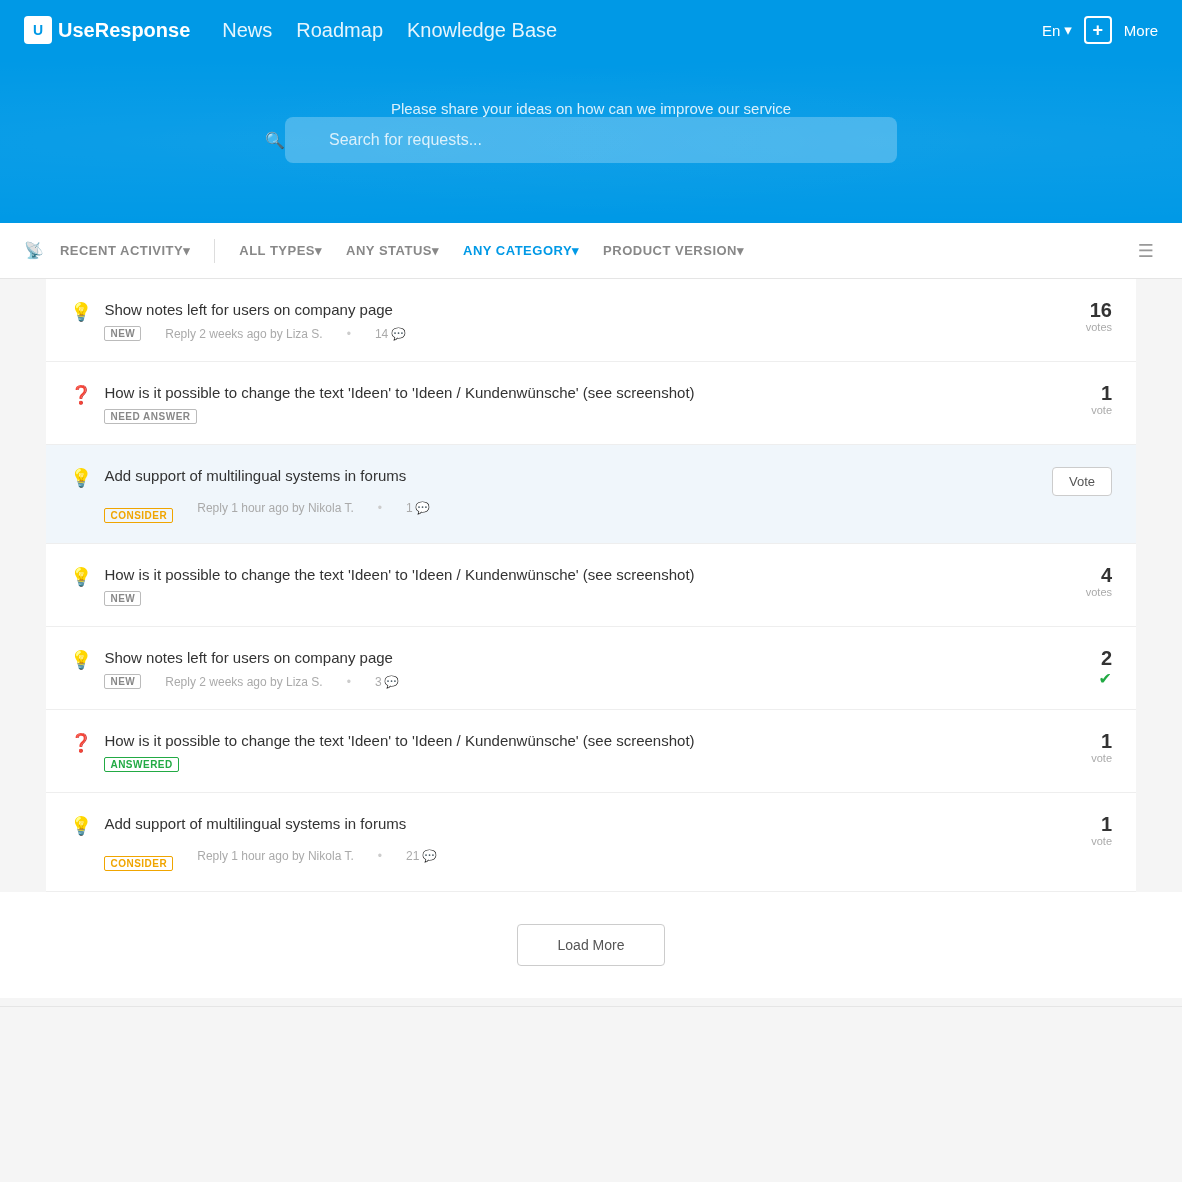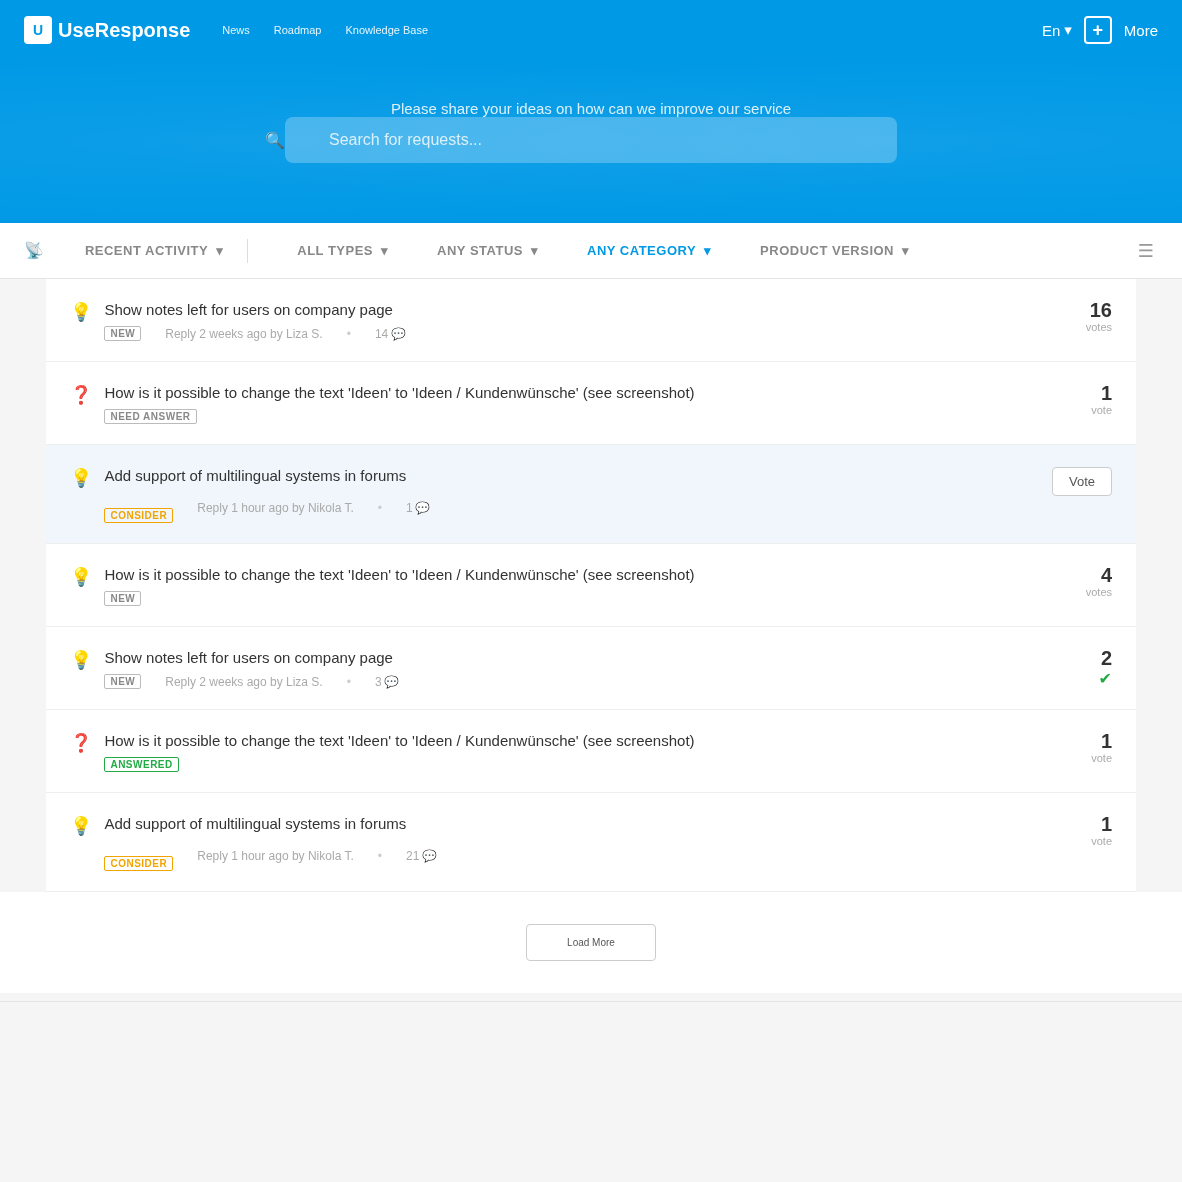--- a/index.html
+++ b/index.html
@@ -28,21 +28,21 @@
       border-radius: 4px;
       display: flex; align-items: center; justify-content: center;
     }
     .navbar-brand .logo-icon span {
       color: #0099e6; font-weight: bold; font-size: 14px;
     }
     .nav-links { display: flex; gap: 24px; flex: 1; }
     .nav-link {
       color: rgba(255,255,255,0.9);
       text-decoration: none;
-      font-size: 11px;
+      font-size: 20px;
       cursor: pointer;
     }
     .nav-right { display: flex; align-items: center; gap: 12px; margin-left: auto; }
     .lang-btn {
       color: #fff;
       background: none;
       border: none;
       font-size: 15px;
       cursor: pointer;
       display: flex; align-items: center; gap: 4px; margin-left: 20px;
@@ -127,29 +127,28 @@
     .filters-bar {
       background: #fff;
       border-bottom: 1px solid #e5e5e5;
       display: flex;
       align-items: center;
       padding: 0 24px;
       height: 56px;
       gap: 8px;
     }
     .filter-btn {
-      display: flex; align-items: center; gap: 8px;
+      display: flex; align-items: center; gap: 0;
       background: none; border: none;
       font-size: 13px; font-weight: 600;
       color: #888;
       cursor: pointer;
       padding: 6px 8px;
       text-transform: uppercase;
       letter-spacing: 0.5px;
-      margin-left: 25px;
     }
     .filter-btn.active { color: #0099e6; }
     .filter-divider {
       width: 1px; height: 24px;
       background: #ddd;
       margin: 0 8px;
     }
     .filter-spacer { flex: 1; }
     .grid-icon-btn {
       background: none; border: none;
@@ -237,21 +236,21 @@
     .load-more-section {
       text-align: center;
       padding: 32px;
       background: #fff;
     }
     .load-more-btn {
       border: 1px solid #ccc;
       background: #fff;
       border-radius: 4px;
       padding: 12px 40px;
-      font-size: 10px;
+      font-size: 14px;
       color: #555;
       cursor: pointer;
     }
 
     .footer-line {
       height: 1px;
       background: #e5e5e5;
       margin-top: 8px;
     }
   </style>

